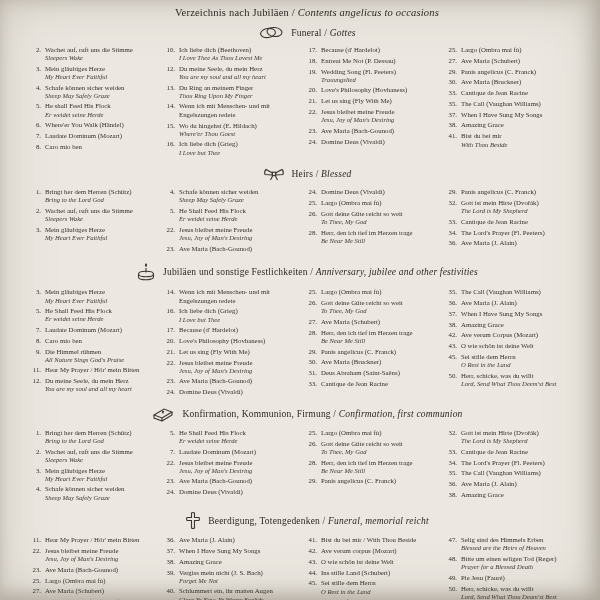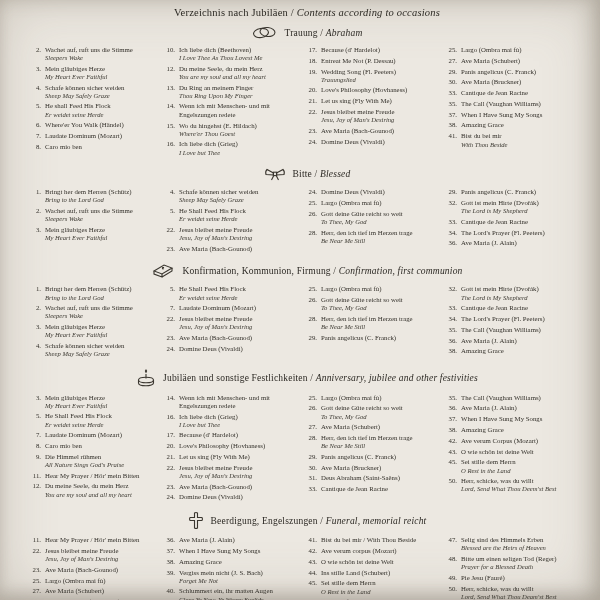--- a/index.html
+++ b/index.html
@@ -42,31 +42,31 @@
   .entry .txt{flex:1;min-width:0;padding-right:6px;}
   .entry .t{display:block;font-size:6.8px;line-height:1.22;color:#33302a;}
   .entry .s{display:block;font-size:6.6px;line-height:1.22;font-style:italic;color:#3b3831;}
   .sec{margin-bottom:2px;}
 </style>
 </head>
 <body>
 
 <div class="page">
 
-  <h1 class="pg-title"><span>Verzeichnis nach Jubiläen</span><span> / </span><em>Contents according to occasions</em></h1>
+  <h1 class="pg-title"><span>Verzeichnis nach Jubiläen</span><span> / </span><em>Contents angelicus to occasions</em></h1>
 
   <div class="sec">
     <div class="sec-head">
       <span class="icon">
         <svg width="26" height="15" viewBox="0 0 26 15">
           <ellipse cx="10" cy="8" rx="7.5" ry="4.5" transform="rotate(-8 10 8)"></ellipse>
           <ellipse cx="16.5" cy="7" rx="7.5" ry="4.5" transform="rotate(6 16.5 7)"></ellipse>
         </svg>
       </span>
-      <span class="sec-title"><span>Trauung</span><span> / </span><em>Abraham</em></span>
+      <span class="sec-title"><span>Funeral</span><span> / </span><em>Gottes</em></span>
     </div>
     <div class="cols">
       <div class="col">
           <div class="entry">
             <span class="num">2.</span>
             <span class="txt">
               <span class="t">Wachet auf, ruft uns die Stimme</span>
               <span class="s">Sleepers Wake</span>
             </span>
           </div>
@@ -268,21 +268,21 @@
   <div class="sec">
     <div class="sec-head">
       <span class="icon">
         <svg width="22" height="16" viewBox="0 0 22 16">
           <path d="M9.5 7 L3 3.5 Q1 5.5 2 8.5 L9.5 9 Z"></path>
           <path d="M12.5 7 L19 3.5 Q21 5.5 20 8.5 L12.5 9 Z"></path>
           <rect x="9.3" y="6.2" width="3.4" height="3.4"></rect>
           <path d="M9.8 9.6 L7.5 14 M12.2 9.6 L14.5 14"></path>
         </svg>
       </span>
-      <span class="sec-title"><span>Bitte</span><span> / </span><em>Blessed</em></span>
+      <span class="sec-title"><span>Heirs</span><span> / </span><em>Blessed</em></span>
     </div>
     <div class="cols">
       <div class="col">
           <div class="entry">
             <span class="num">1.</span>
             <span class="txt">
               <span class="t">Bringt her dem Herren (Schütz)</span>
               <span class="s">Bring to the Lord God</span>
             </span>
           </div>
@@ -381,166 +381,20 @@
           <div class="entry">
             <span class="num">34.</span>
             <span class="txt">
               <span class="t">The Lord's Prayer (Fl. Peeters)</span>
             </span>
           </div>
           <div class="entry">
             <span class="num">36.</span>
             <span class="txt">
               <span class="t">Ave Maria (J. Alain)</span>
-            </span>
-          </div>
-        </div>
-    </div>
-  </div>
-
-  <div class="sec">
-    <div class="sec-head">
-      <span class="icon">
-        <svg width="24" height="17" viewBox="0 0 24 17">
-          <path d="M3 9 L13 3 L21 6 L11 12 Z"></path>
-          <path d="M3 9 L3 12 L11 15 L11 12 M21 6 L21 9 L11 15"></path>
-          <path d="M11 6.5 L13 5.5 M12 5 L12 7.5"></path>
-        </svg>
-      </span>
-      <span class="sec-title"><span>Konfirmation, Kommunion, Firmung</span><span> / </span><em>Confirmation, first communion</em></span>
-    </div>
-    <div class="cols">
-      <div class="col">
-          <div class="entry">
-            <span class="num">1.</span>
-            <span class="txt">
-              <span class="t">Bringt her dem Herren (Schütz)</span>
-              <span class="s">Bring to the Lord God</span>
-            </span>
-          </div>
-          <div class="entry">
-            <span class="num">2.</span>
-            <span class="txt">
-              <span class="t">Wachet auf, ruft uns die Stimme</span>
-              <span class="s">Sleepers Wake</span>
-            </span>
-          </div>
-          <div class="entry">
-            <span class="num">3.</span>
-            <span class="txt">
-              <span class="t">Mein gläubiges Herze</span>
-              <span class="s">My Heart Ever Faithful</span>
-            </span>
-          </div>
-          <div class="entry">
-            <span class="num">4.</span>
-            <span class="txt">
-              <span class="t">Schafe können sicher weiden</span>
-              <span class="s">Sheep May Safely Graze</span>
-            </span>
-          </div>
-        </div>
-      <div class="col">
-          <div class="entry">
-            <span class="num">5.</span>
-            <span class="txt">
-              <span class="t">He Shall Feed His Flock</span>
-              <span class="s">Er weidet seine Herde</span>
-            </span>
-          </div>
-          <div class="entry">
-            <span class="num">7.</span>
-            <span class="txt">
-              <span class="t">Laudate Dominum (Mozart)</span>
-            </span>
-          </div>
-          <div class="entry">
-            <span class="num">22.</span>
-            <span class="txt">
-              <span class="t">Jesus bleibet meine Freude</span>
-              <span class="s">Jesu, Joy of Man's Desiring</span>
-            </span>
-          </div>
-          <div class="entry">
-            <span class="num">23.</span>
-            <span class="txt">
-              <span class="t">Ave Maria (Bach-Gounod)</span>
-            </span>
-          </div>
-          <div class="entry">
-            <span class="num">24.</span>
-            <span class="txt">
-              <span class="t">Domine Deus (Vivaldi)</span>
-            </span>
-          </div>
-        </div>
-      <div class="col">
-          <div class="entry">
-            <span class="num">25.</span>
-            <span class="txt">
-              <span class="t">Largo (Ombra mai fù)</span>
-            </span>
-          </div>
-          <div class="entry">
-            <span class="num">26.</span>
-            <span class="txt">
-              <span class="t">Gott deine Güte reicht so weit</span>
-              <span class="s">To Thee, My God</span>
-            </span>
-          </div>
-          <div class="entry">
-            <span class="num">28.</span>
-            <span class="txt">
-              <span class="t">Herr, den ich tief im Herzen trage</span>
-              <span class="s">Be Near Me Still</span>
-            </span>
-          </div>
-          <div class="entry">
-            <span class="num">29.</span>
-            <span class="txt">
-              <span class="t">Panis angelicus (C. Franck)</span>
-            </span>
-          </div>
-        </div>
-      <div class="col">
-          <div class="entry">
-            <span class="num">32.</span>
-            <span class="txt">
-              <span class="t">Gott ist mein Hirte (Dvořák)</span>
-              <span class="s">The Lord is My Shepherd</span>
-            </span>
-          </div>
-          <div class="entry">
-            <span class="num">33.</span>
-            <span class="txt">
-              <span class="t">Cantique de Jean Racine</span>
-            </span>
-          </div>
-          <div class="entry">
-            <span class="num">34.</span>
-            <span class="txt">
-              <span class="t">The Lord's Prayer (Fl. Peeters)</span>
-            </span>
-          </div>
-          <div class="entry">
-            <span class="num">35.</span>
-            <span class="txt">
-              <span class="t">The Call (Vaughan Williams)</span>
-            </span>
-          </div>
-          <div class="entry">
-            <span class="num">36.</span>
-            <span class="txt">
-              <span class="t">Ave Maria (J. Alain)</span>
-            </span>
-          </div>
-          <div class="entry">
-            <span class="num">38.</span>
-            <span class="txt">
-              <span class="t">Amazing Grace</span>
             </span>
           </div>
         </div>
     </div>
   </div>
 
   <div class="sec">
     <div class="sec-head">
       <span class="icon">
         <svg width="20" height="20" viewBox="0 0 20 20">
@@ -756,25 +610,171 @@
               <span class="s">Lord, Send What Thou Deem'st Best</span>
             </span>
           </div>
         </div>
     </div>
   </div>
 
   <div class="sec">
     <div class="sec-head">
       <span class="icon">
+        <svg width="24" height="17" viewBox="0 0 24 17">
+          <path d="M3 9 L13 3 L21 6 L11 12 Z"></path>
+          <path d="M3 9 L3 12 L11 15 L11 12 M21 6 L21 9 L11 15"></path>
+          <path d="M11 6.5 L13 5.5 M12 5 L12 7.5"></path>
+        </svg>
+      </span>
+      <span class="sec-title"><span>Konfirmation, Kommunion, Firmung</span><span> / </span><em>Confirmation, first communion</em></span>
+    </div>
+    <div class="cols">
+      <div class="col">
+          <div class="entry">
+            <span class="num">1.</span>
+            <span class="txt">
+              <span class="t">Bringt her dem Herren (Schütz)</span>
+              <span class="s">Bring to the Lord God</span>
+            </span>
+          </div>
+          <div class="entry">
+            <span class="num">2.</span>
+            <span class="txt">
+              <span class="t">Wachet auf, ruft uns die Stimme</span>
+              <span class="s">Sleepers Wake</span>
+            </span>
+          </div>
+          <div class="entry">
+            <span class="num">3.</span>
+            <span class="txt">
+              <span class="t">Mein gläubiges Herze</span>
+              <span class="s">My Heart Ever Faithful</span>
+            </span>
+          </div>
+          <div class="entry">
+            <span class="num">4.</span>
+            <span class="txt">
+              <span class="t">Schafe können sicher weiden</span>
+              <span class="s">Sheep May Safely Graze</span>
+            </span>
+          </div>
+        </div>
+      <div class="col">
+          <div class="entry">
+            <span class="num">5.</span>
+            <span class="txt">
+              <span class="t">He Shall Feed His Flock</span>
+              <span class="s">Er weidet seine Herde</span>
+            </span>
+          </div>
+          <div class="entry">
+            <span class="num">7.</span>
+            <span class="txt">
+              <span class="t">Laudate Dominum (Mozart)</span>
+            </span>
+          </div>
+          <div class="entry">
+            <span class="num">22.</span>
+            <span class="txt">
+              <span class="t">Jesus bleibet meine Freude</span>
+              <span class="s">Jesu, Joy of Man's Desiring</span>
+            </span>
+          </div>
+          <div class="entry">
+            <span class="num">23.</span>
+            <span class="txt">
+              <span class="t">Ave Maria (Bach-Gounod)</span>
+            </span>
+          </div>
+          <div class="entry">
+            <span class="num">24.</span>
+            <span class="txt">
+              <span class="t">Domine Deus (Vivaldi)</span>
+            </span>
+          </div>
+        </div>
+      <div class="col">
+          <div class="entry">
+            <span class="num">25.</span>
+            <span class="txt">
+              <span class="t">Largo (Ombra mai fù)</span>
+            </span>
+          </div>
+          <div class="entry">
+            <span class="num">26.</span>
+            <span class="txt">
+              <span class="t">Gott deine Güte reicht so weit</span>
+              <span class="s">To Thee, My God</span>
+            </span>
+          </div>
+          <div class="entry">
+            <span class="num">28.</span>
+            <span class="txt">
+              <span class="t">Herr, den ich tief im Herzen trage</span>
+              <span class="s">Be Near Me Still</span>
+            </span>
+          </div>
+          <div class="entry">
+            <span class="num">29.</span>
+            <span class="txt">
+              <span class="t">Panis angelicus (C. Franck)</span>
+            </span>
+          </div>
+        </div>
+      <div class="col">
+          <div class="entry">
+            <span class="num">32.</span>
+            <span class="txt">
+              <span class="t">Gott ist mein Hirte (Dvořák)</span>
+              <span class="s">The Lord is My Shepherd</span>
+            </span>
+          </div>
+          <div class="entry">
+            <span class="num">33.</span>
+            <span class="txt">
+              <span class="t">Cantique de Jean Racine</span>
+            </span>
+          </div>
+          <div class="entry">
+            <span class="num">34.</span>
+            <span class="txt">
+              <span class="t">The Lord's Prayer (Fl. Peeters)</span>
+            </span>
+          </div>
+          <div class="entry">
+            <span class="num">35.</span>
+            <span class="txt">
+              <span class="t">The Call (Vaughan Williams)</span>
+            </span>
+          </div>
+          <div class="entry">
+            <span class="num">36.</span>
+            <span class="txt">
+              <span class="t">Ave Maria (J. Alain)</span>
+            </span>
+          </div>
+          <div class="entry">
+            <span class="num">38.</span>
+            <span class="txt">
+              <span class="t">Amazing Grace</span>
+            </span>
+          </div>
+        </div>
+    </div>
+  </div>
+
+  <div class="sec">
+    <div class="sec-head">
+      <span class="icon">
         <svg width="16" height="19" viewBox="0 0 16 19">
           <path d="M6.5 2 Q8 1 9.5 2 L9.5 6.5 L14 6.5 Q15 8 14 9.5 L9.5 9.5 L9.5 17 Q8 18 6.5 17 L6.5 9.5 L2 9.5 Q1 8 2 6.5 L6.5 6.5 Z"></path>
         </svg>
       </span>
-      <span class="sec-title"><span>Beerdigung, Engelszungen</span><span> / </span><em>Funeral, memorial reicht</em></span>
+      <span class="sec-title"><span>Beerdigung, Totengedenken</span><span> / </span><em>Funeral, memorial reicht</em></span>
     </div>
     <div class="cols">
       <div class="col">
           <div class="entry">
             <span class="num">11.</span>
             <span class="txt">
               <span class="t">Hear My Prayer / Hör' mein Bitten</span>
             </span>
           </div>
           <div class="entry">

